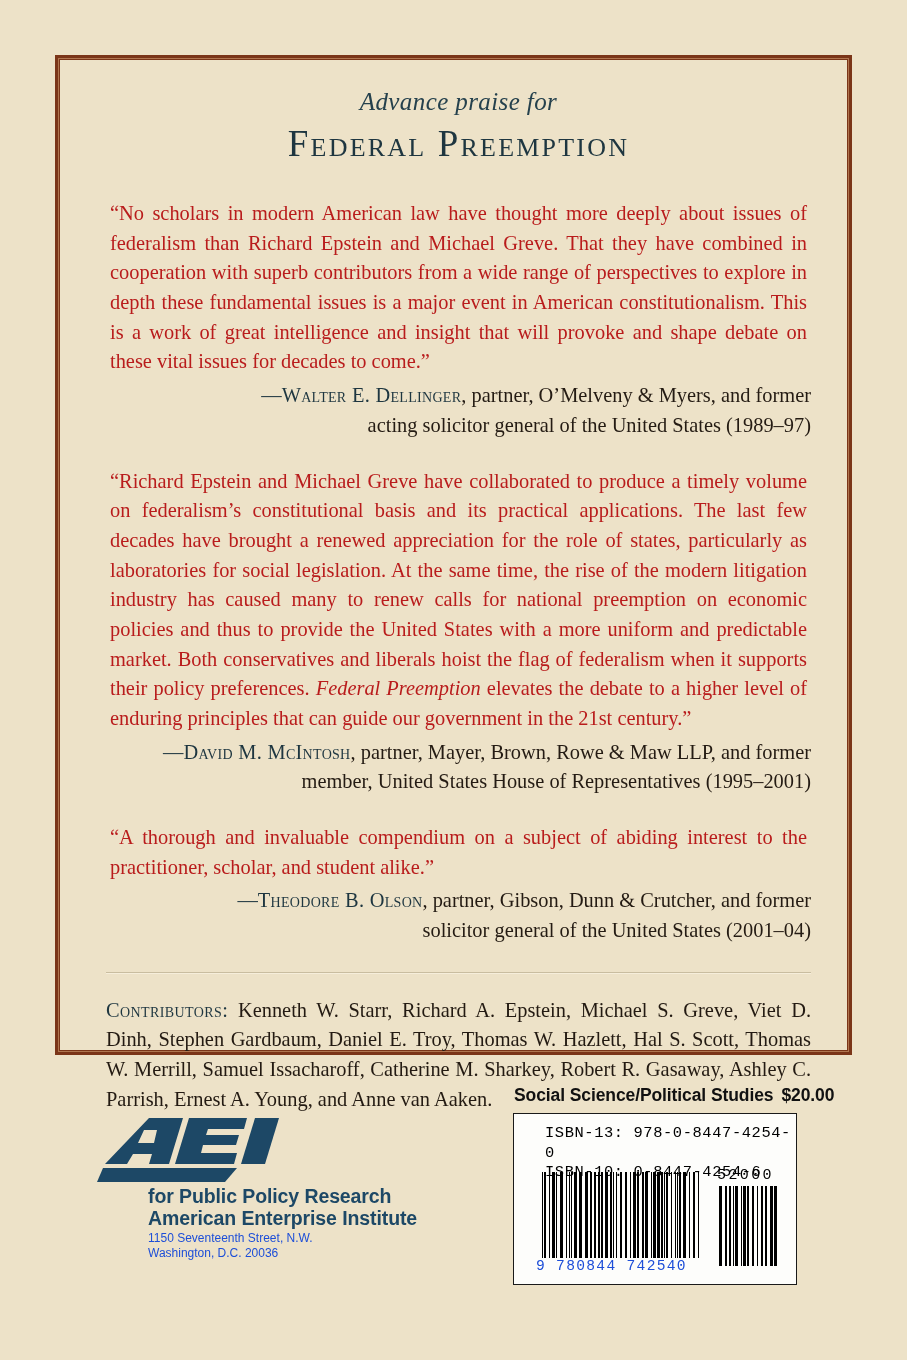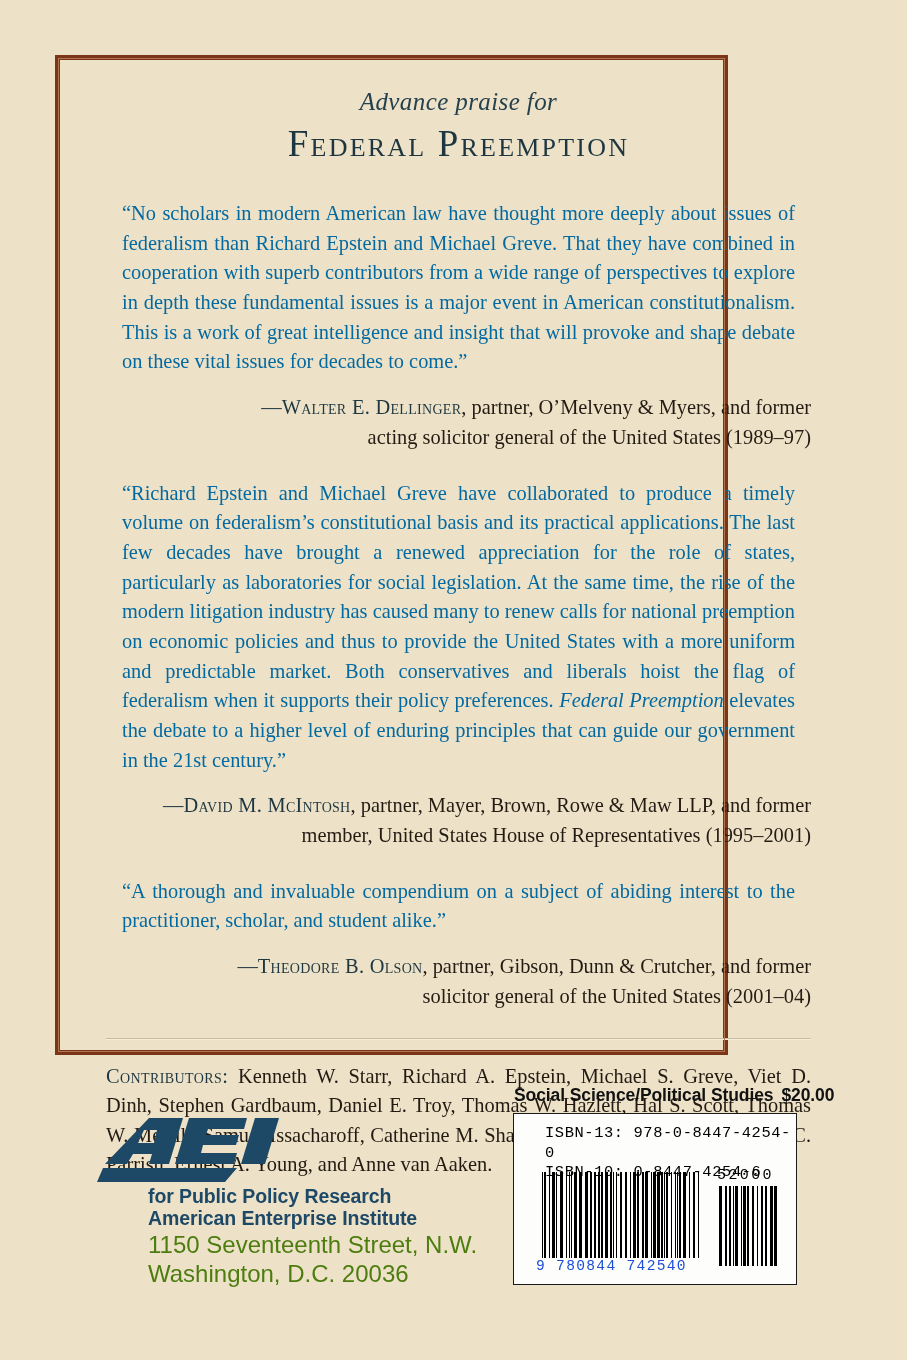--- a/index.html
+++ b/index.html
@@ -14,21 +14,21 @@
     overflow: hidden;
     font-family: "Liberation Serif", serif;
     color: #231a12;
   }
 
   
   .cover-frame {
     position: absolute;
     left: 55px;
     top: 55px;
-    width: 673px;
+    width: 797px;
     height: 1000px;
     border: 5px solid #7b3518;
     box-sizing: border-box;
   }
   .cover-frame::after {
     content: "";
     position: absolute;
     left: -2px; top: -2px; right: -2px; bottom: -2px;
     border: 1px solid #b0764f;
     pointer-events: none;
@@ -63,22 +63,22 @@
 
   
   .quote-block {
     margin-bottom: 26px;
   }
   .quote-text {
     font-size: 20.4px;
     line-height: 1.455;
     text-align: justify;
     text-justify: inter-word;
-    margin: 16px;
-    color: #0369a1;
+    margin: 4px;
+    color: #b91c1c;
     hyphens: none;
   }
   .quote-text .ital {
     font-style: italic;
   }
   .attribution {
     font-size: 20.4px;
     line-height: 1.455;
     text-align: right;
     margin: 1px 0 0 0;
@@ -142,23 +142,23 @@
     font-family: "Liberation Sans", sans-serif;
     font-weight: bold;
     font-size: 19.5px;
     line-height: 1.14;
     color: #1d4866;
     margin: 1px 0 0 51px;
     letter-spacing: -0.1px;
   }
   .aei-addr {
     font-family: "Liberation Sans", sans-serif;
-    font-size: 24px;
+    font-size: 12px;
     line-height: 1.2;
-    color: #4d7c0f;
+    color: #1d4ed8;
     margin: 2px 0 0 51px;
     font-weight: normal;
   }
 
   
   .barcode-block {
     position: absolute;
     left: 513px;
     top: 0px;
     width: 286px;

